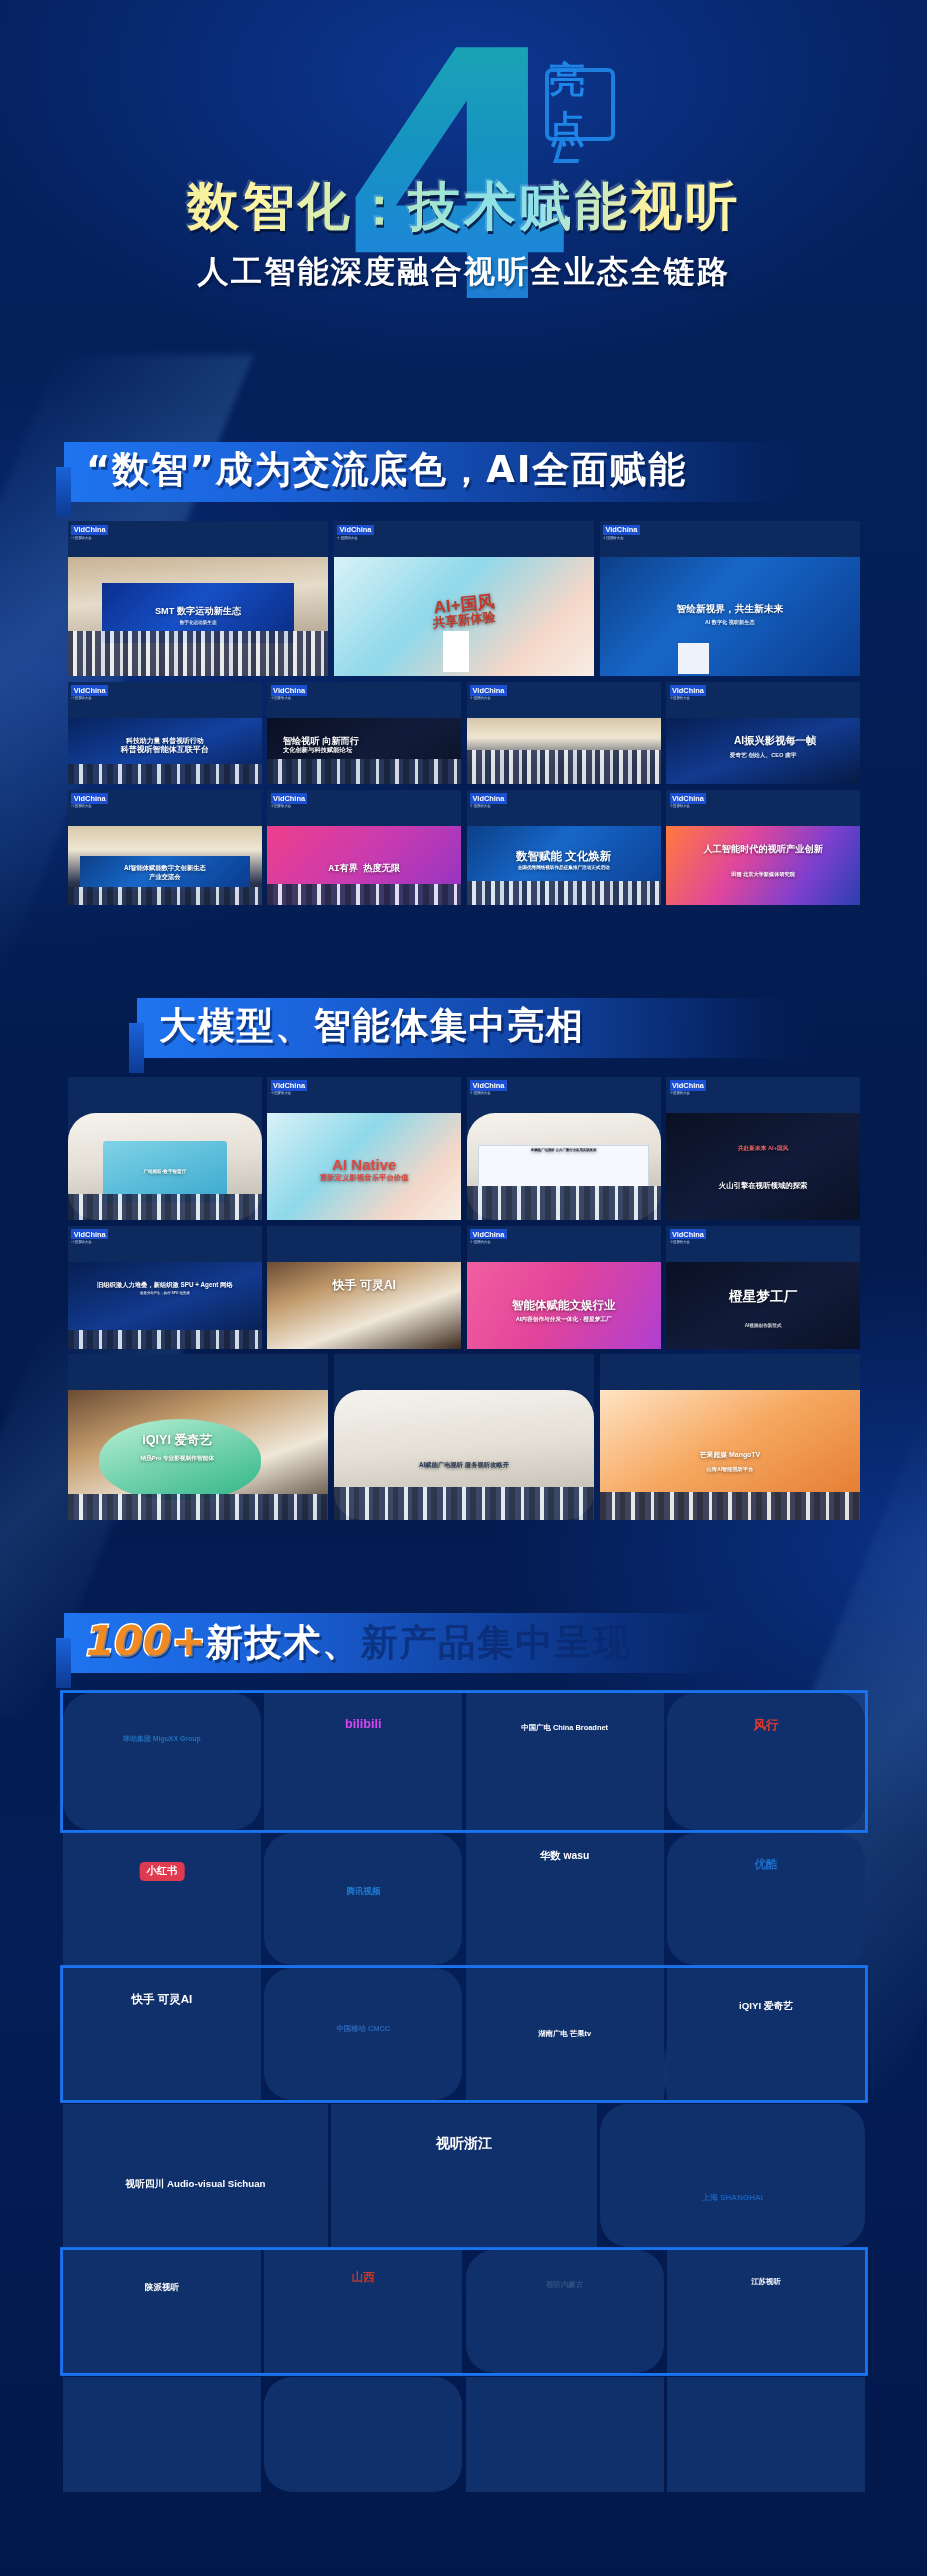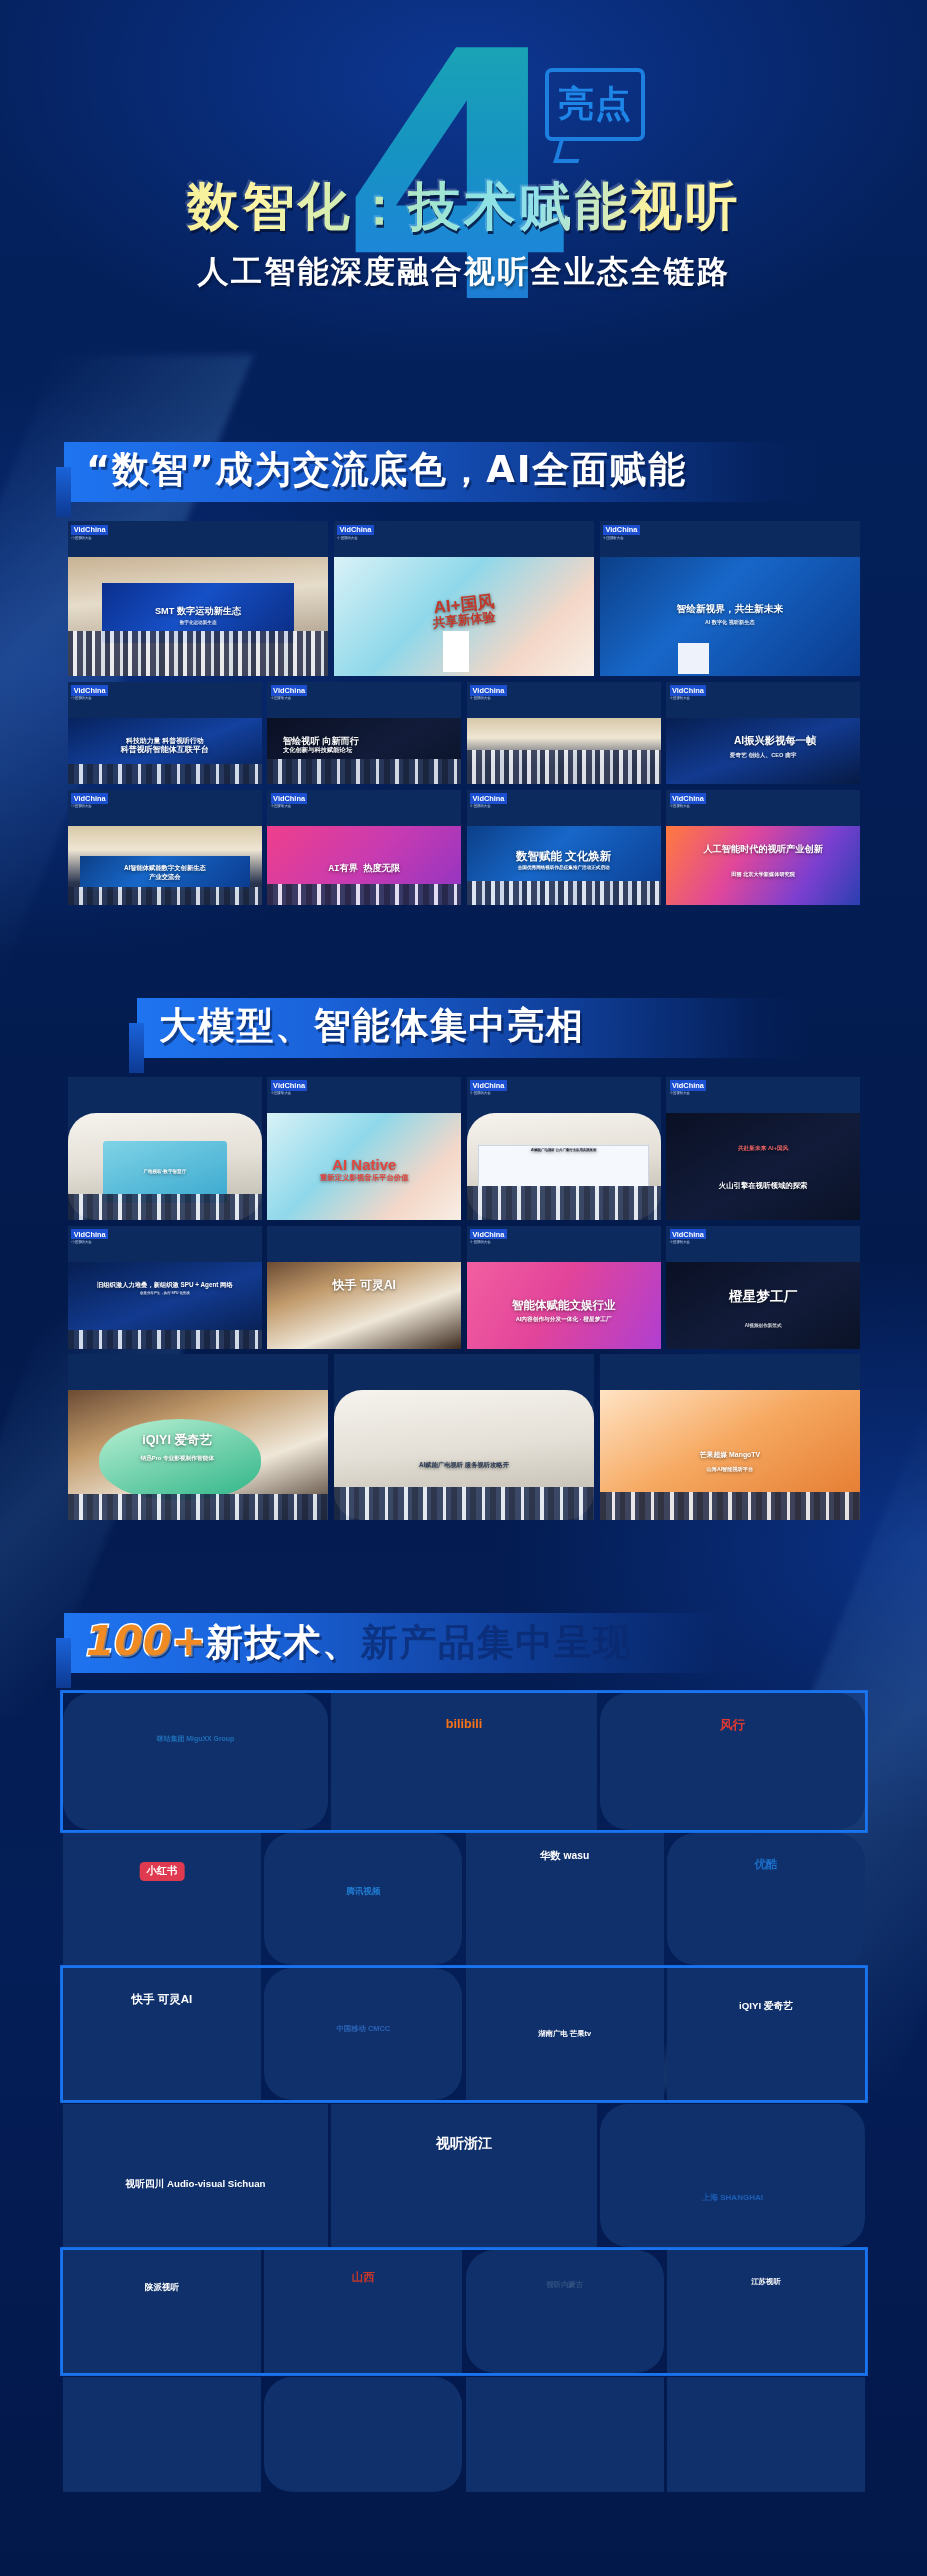--- a/index.html
+++ b/index.html
@@ -30,21 +30,21 @@
   .header { position:relative; height:435px; }
   .big-num {
     position:absolute; left:50%; top:45px; transform:translateX(-53%);
     font-size:344px; line-height:.78; font-weight:700; letter-spacing:-5.7px;
     font-family:"DejaVu Sans",sans-serif;
     background:linear-gradient(180deg,#1ba9b8 0%,#1799c6 40%,#1f8ddd 75%,#1f7fd8 100%);
     -webkit-background-clip:text; background-clip:text; color:transparent;
     opacity:.95;
   }
   .badge {
-    position:absolute; left:545px; top:68px; width:100px; height:73px;
+    position:absolute; left:545px; top:68px; width:70px; height:73px;
     border:4px solid #1d7fe0; border-radius:7px;
   }
   .badge-txt {
     position:absolute; inset:0; display:flex; align-items:center; justify-content:center;
     font-size:36px; font-weight:800; color:#1e86e8; letter-spacing:1.1px;
     font-family:"DejaVu Sans",sans-serif;
   }
   .badge-tail { position:absolute; left:8px; bottom:-26px; width:25px; height:26px;
     border-left:4px solid #1d7fe0; border-bottom:4px solid #1d7fe0;
     transform:skewX(-16deg); }
@@ -398,21 +398,24 @@
     </div>
   </div>
 
   <div class="mosaic">
 
     <div class="mrow mframe" style="height:137px;">
       <div class="mcell s-white">
           <div class="brand" style="top:30%;font-size:6.9px;color:#1f6fb8;">咪咕集团 MiguXX Group</div>
         </div>
       <div class="mcell s-magenta">
-          <div class="brand" style="top:18%;font-size:12.6px;color:#f97316;">bilibili</div>
+          <div class="brand" style="top:18%;font-size:12.6px;color:#d946ef;">bilibili</div>
+        </div>
+      <div class="mcell s-teal">
+          <div class="brand" style="top:22%;font-size:7.4px;color:#fff;">中国广电 China Broadnet</div>
         </div>
       <div class="mcell s-white">
           <div class="brand" style="top:18%;font-size:12.6px;color:#e03a2f;">风行</div>
         </div>
     </div>
 
     <div class="mrow" style="height:132px;">
       <div class="mcell s-wood">
           <div class="brand" style="top:22%;font-size:10.3px;color:#fff;background:#e03a50;padding:2.3px 6.9px;border-radius:4.6px;">小红书</div>
         </div>

